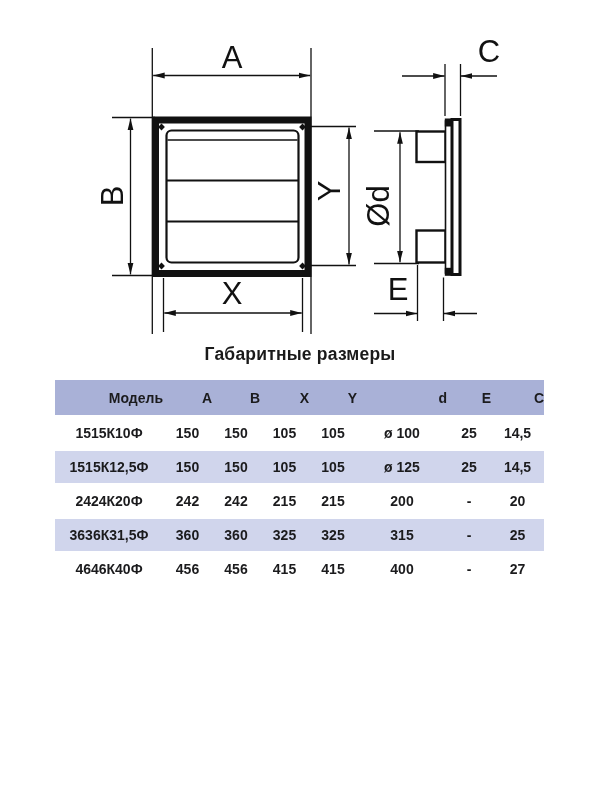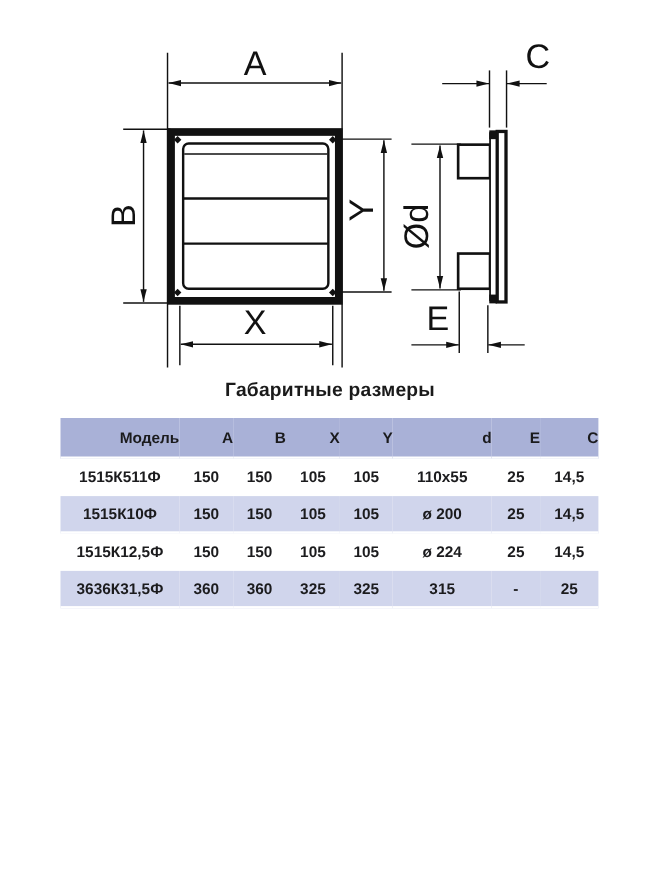--- a/index.html
+++ b/index.html
@@ -162,56 +162,66 @@
             <th>B</th>
             <th>X</th>
             <th>Y</th>
             <th>d</th>
             <th>E</th>
             <th>C</th>
           </tr>
       </thead>
       <tbody>
           <tr>
-            <td>1515К511Ф</td>
-            <td>150</td>
-            <td>150</td>
-            <td>105</td>
-            <td>105</td>
-            <td>110x55</td>
+            <td>1515К10Ф</td>
+            <td>150</td>
+            <td>150</td>
+            <td>105</td>
+            <td>105</td>
+            <td>ø 100</td>
             <td>25</td>
             <td>14,5</td>
           </tr>
           <tr>
-            <td>1515К10Ф</td>
-            <td>150</td>
-            <td>150</td>
-            <td>105</td>
-            <td>105</td>
-            <td>ø 200</td>
+            <td>1515К12,5Ф</td>
+            <td>150</td>
+            <td>150</td>
+            <td>105</td>
+            <td>105</td>
+            <td>ø 125</td>
             <td>25</td>
             <td>14,5</td>
           </tr>
           <tr>
-            <td>1515К12,5Ф</td>
-            <td>150</td>
-            <td>150</td>
-            <td>105</td>
-            <td>105</td>
-            <td>ø 224</td>
-            <td>25</td>
-            <td>14,5</td>
+            <td>2424К20Ф</td>
+            <td>242</td>
+            <td>242</td>
+            <td>215</td>
+            <td>215</td>
+            <td>200</td>
+            <td>-</td>
+            <td>20</td>
           </tr>
           <tr>
             <td>3636К31,5Ф</td>
             <td>360</td>
             <td>360</td>
             <td>325</td>
             <td>325</td>
             <td>315</td>
             <td>-</td>
             <td>25</td>
           </tr>
+          <tr>
+            <td>4646К40Ф</td>
+            <td>456</td>
+            <td>456</td>
+            <td>415</td>
+            <td>415</td>
+            <td>400</td>
+            <td>-</td>
+            <td>27</td>
+          </tr>
         </tbody>
     </table>
   </div>
 
 </div>
 
 </body></html>

